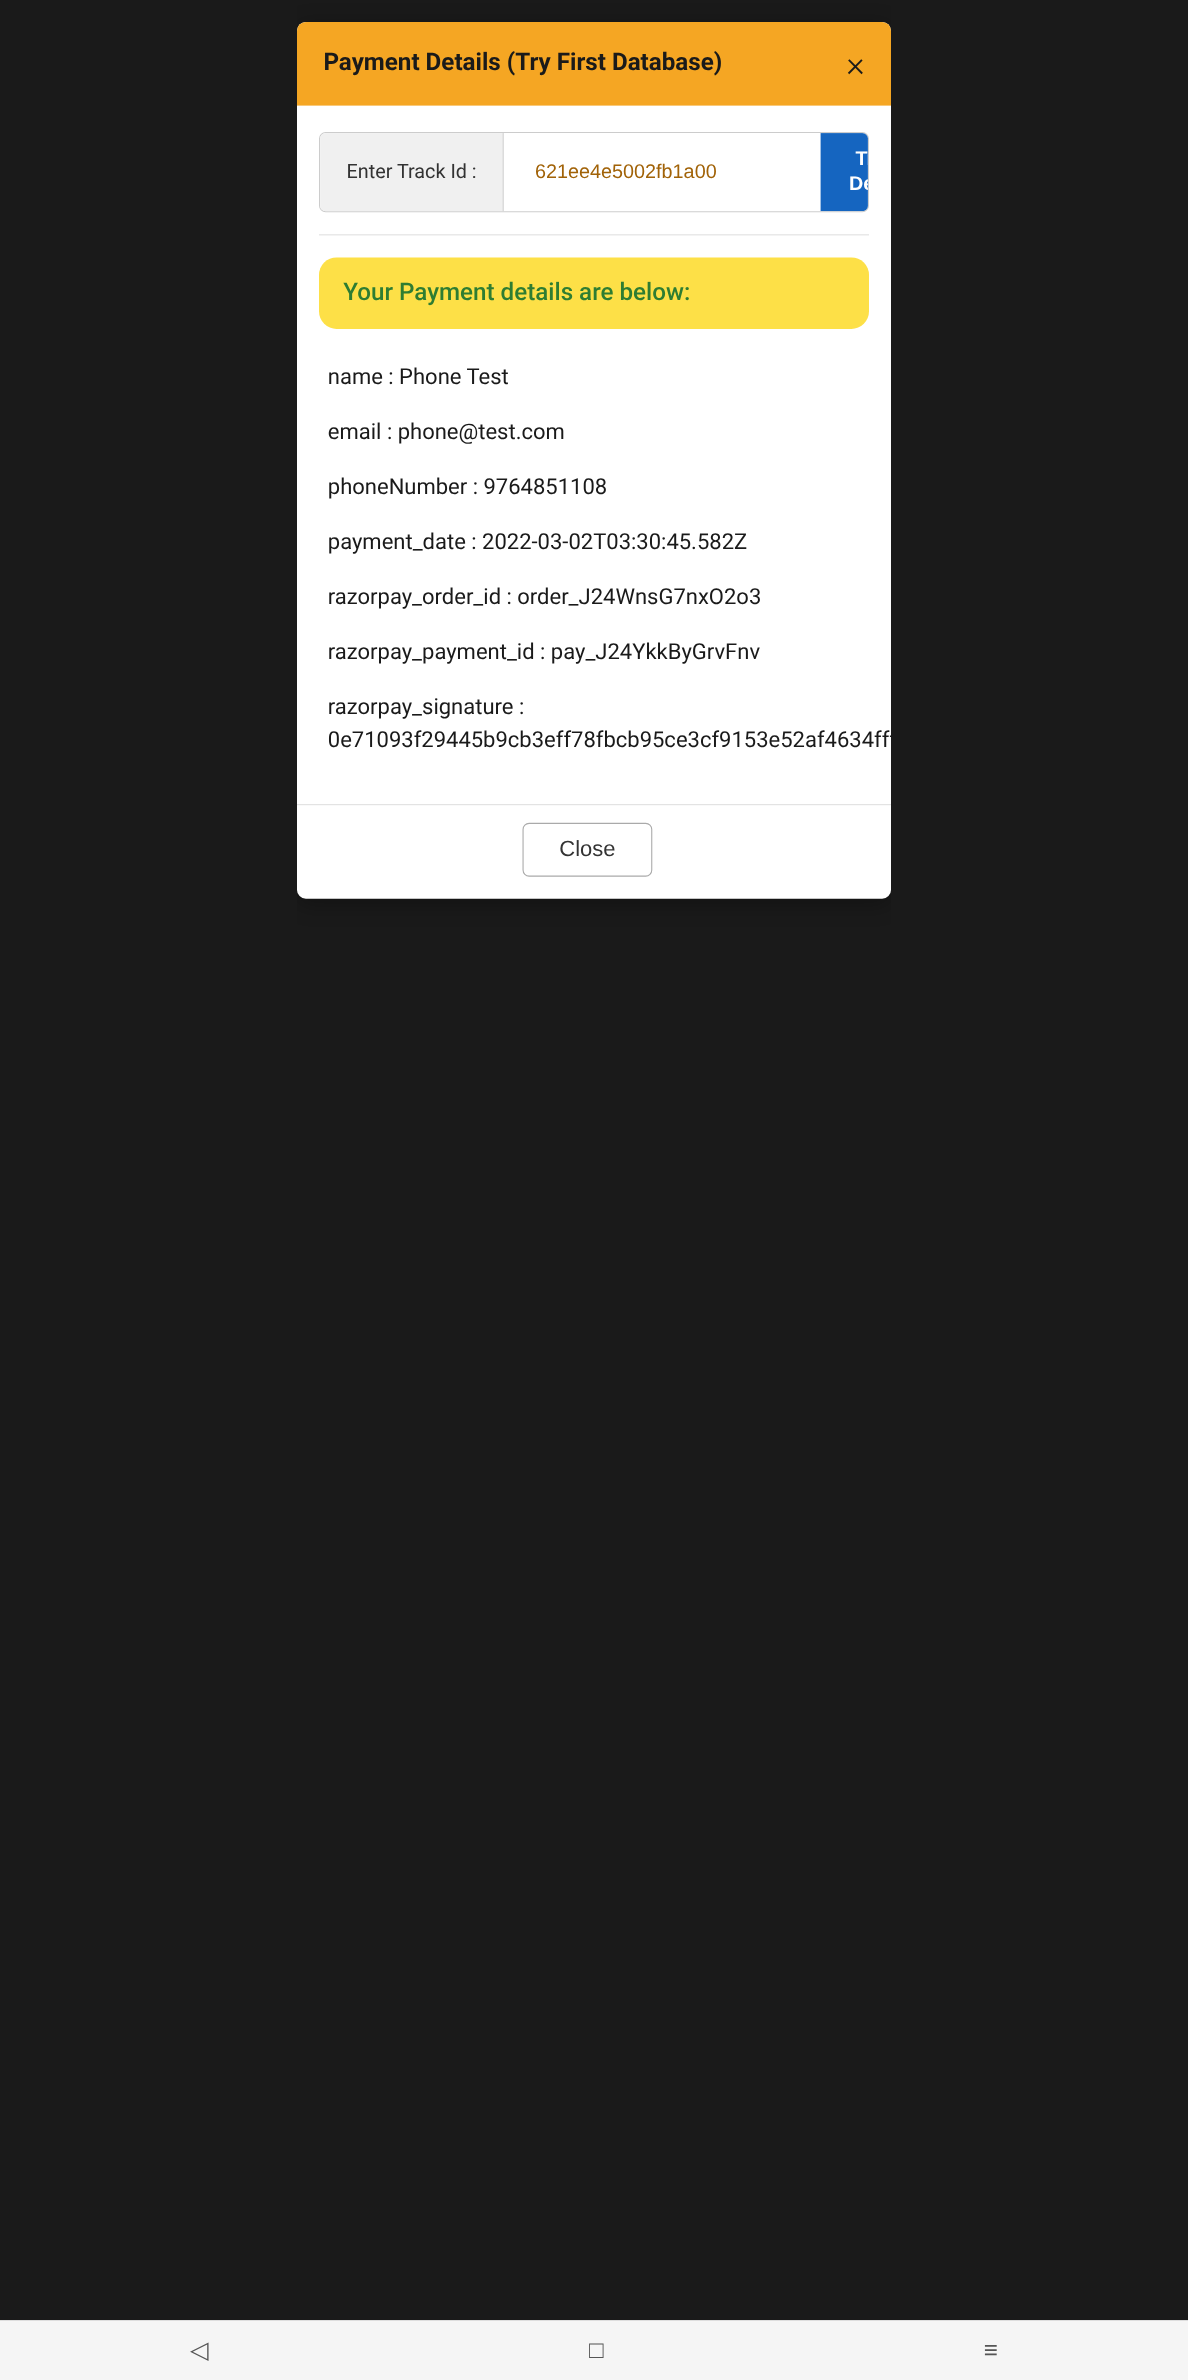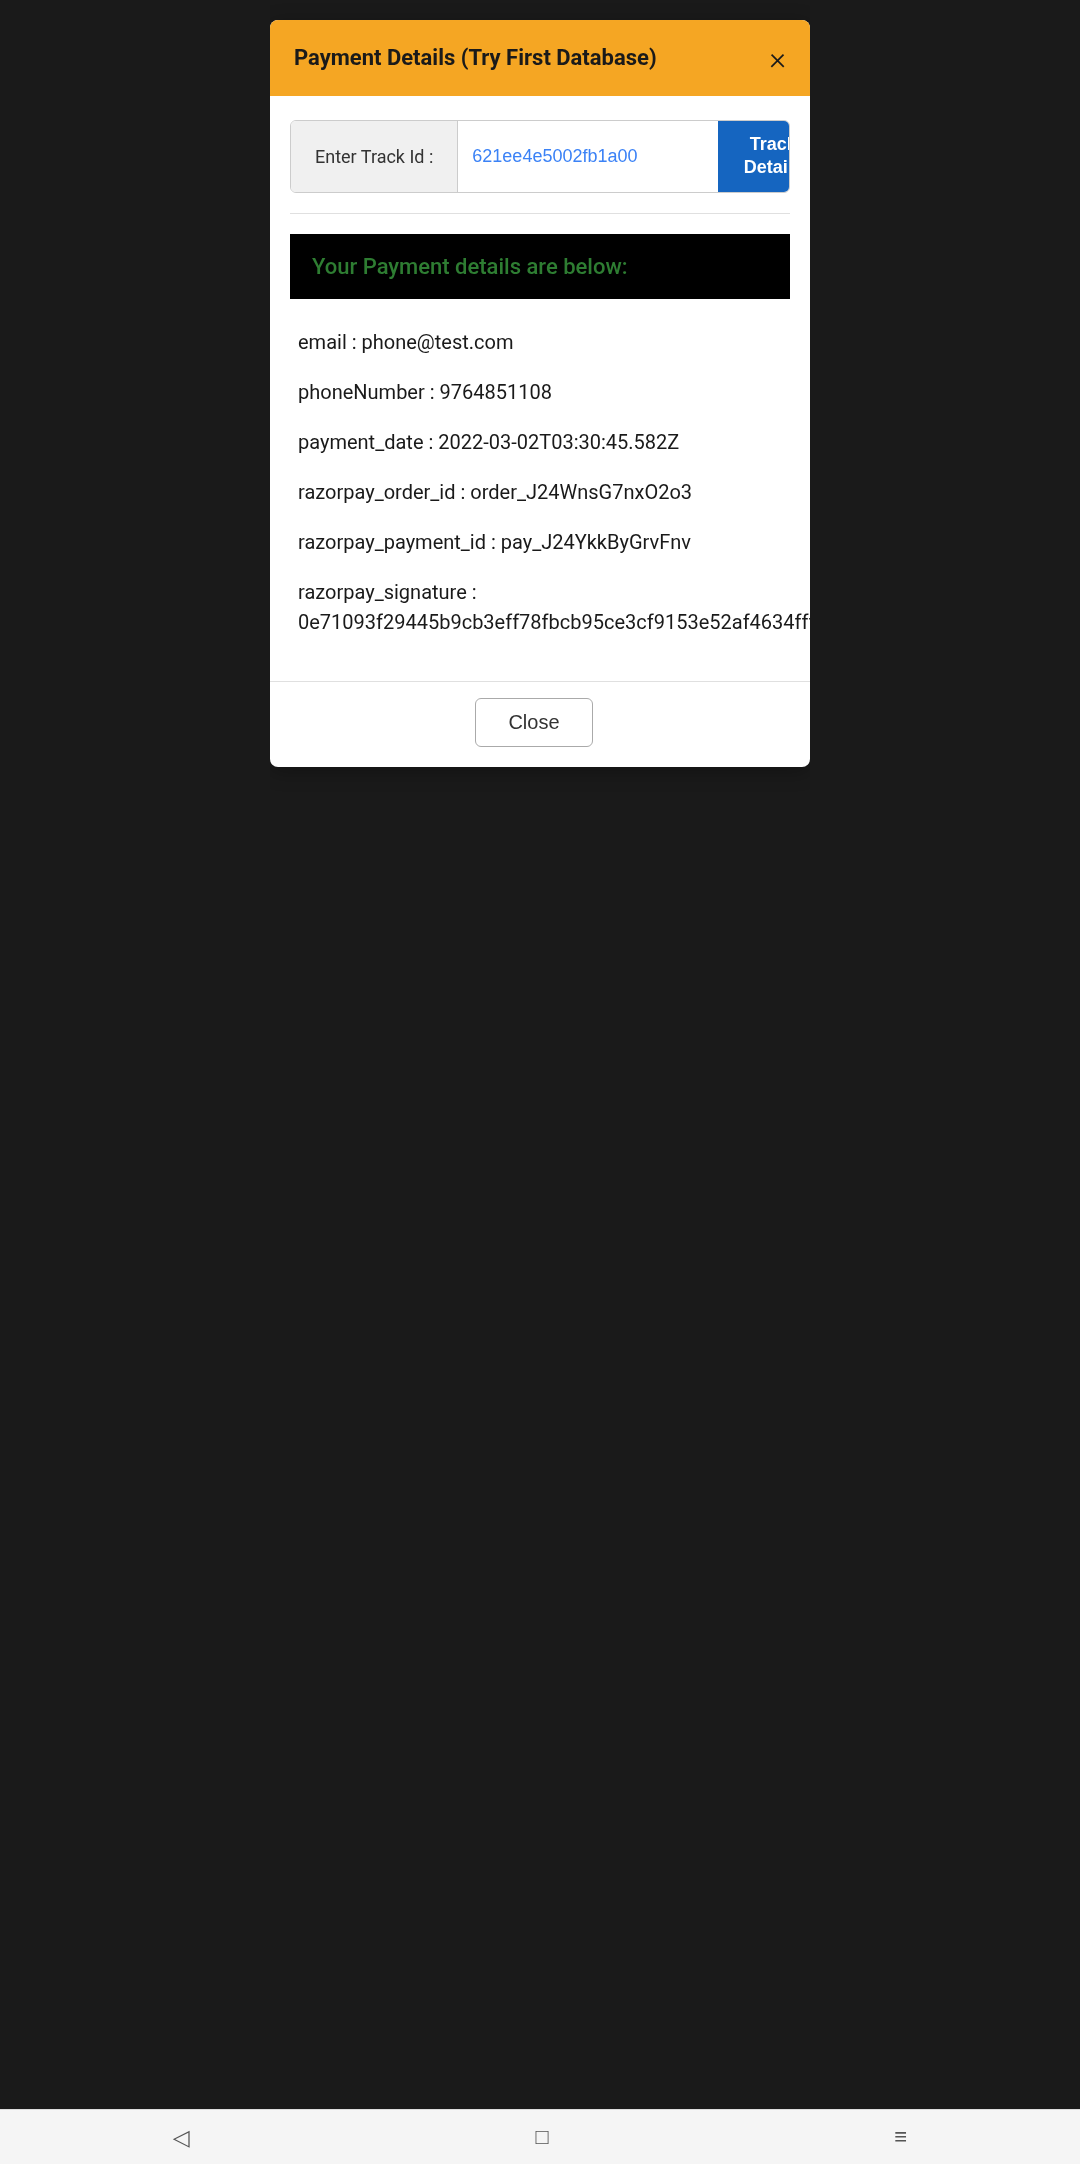--- a/index.html
+++ b/index.html
@@ -74,25 +74,25 @@
       font-size: 18px;
       color: #333;
       white-space: nowrap;
       display: flex;
       align-items: center;
       border-right: 1.5px solid #cccccc;
     }
 
     .track-input {
       flex: 1;
-      padding: 16px 14px;
+      padding: 16px 28px;
       font-size: 18px;
       border: none;
       outline: none;
-      color: #3b82f6;
+      color: #a16207;
       overflow: hidden;
       text-overflow: ellipsis;
       white-space: nowrap;
     }
 
     .track-btn {
       background-color: #1565C0;
       color: #ffffff;
       padding: 12px 20px;
       font-size: 18px;
@@ -107,22 +107,22 @@
       line-height: 1.3;
     }
 
     .divider {
       border: none;
       border-top: 1px solid #e0e0e0;
       margin: 4px 0 20px 0;
     }
 
     .payment-banner {
-      background-color: #000000;
-      border-radius: 0;
+      background-color: #fde047;
+      border-radius: 16px;
       padding: 20px 22px;
       margin-bottom: 28px;
     }
 
     .payment-banner-text {
       font-size: 22px;
       color: #2e7d32;
       font-weight: 500;
     }
 
@@ -198,20 +198,23 @@
     </div>
 
     <hr class="divider">
 
     <div class="payment-banner">
       <span class="payment-banner-text">Your Payment details are below:</span>
     </div>
 
     <div class="payment-details">
 
+      <div class="detail-row">
+        <span>name : Phone Test</span>
+      </div>
 
       <div class="detail-row">
         <span>email : phone@test.com</span>
       </div>
 
       <div class="detail-row">
         <span>phoneNumber : 9764851108</span>
       </div>
 
 

